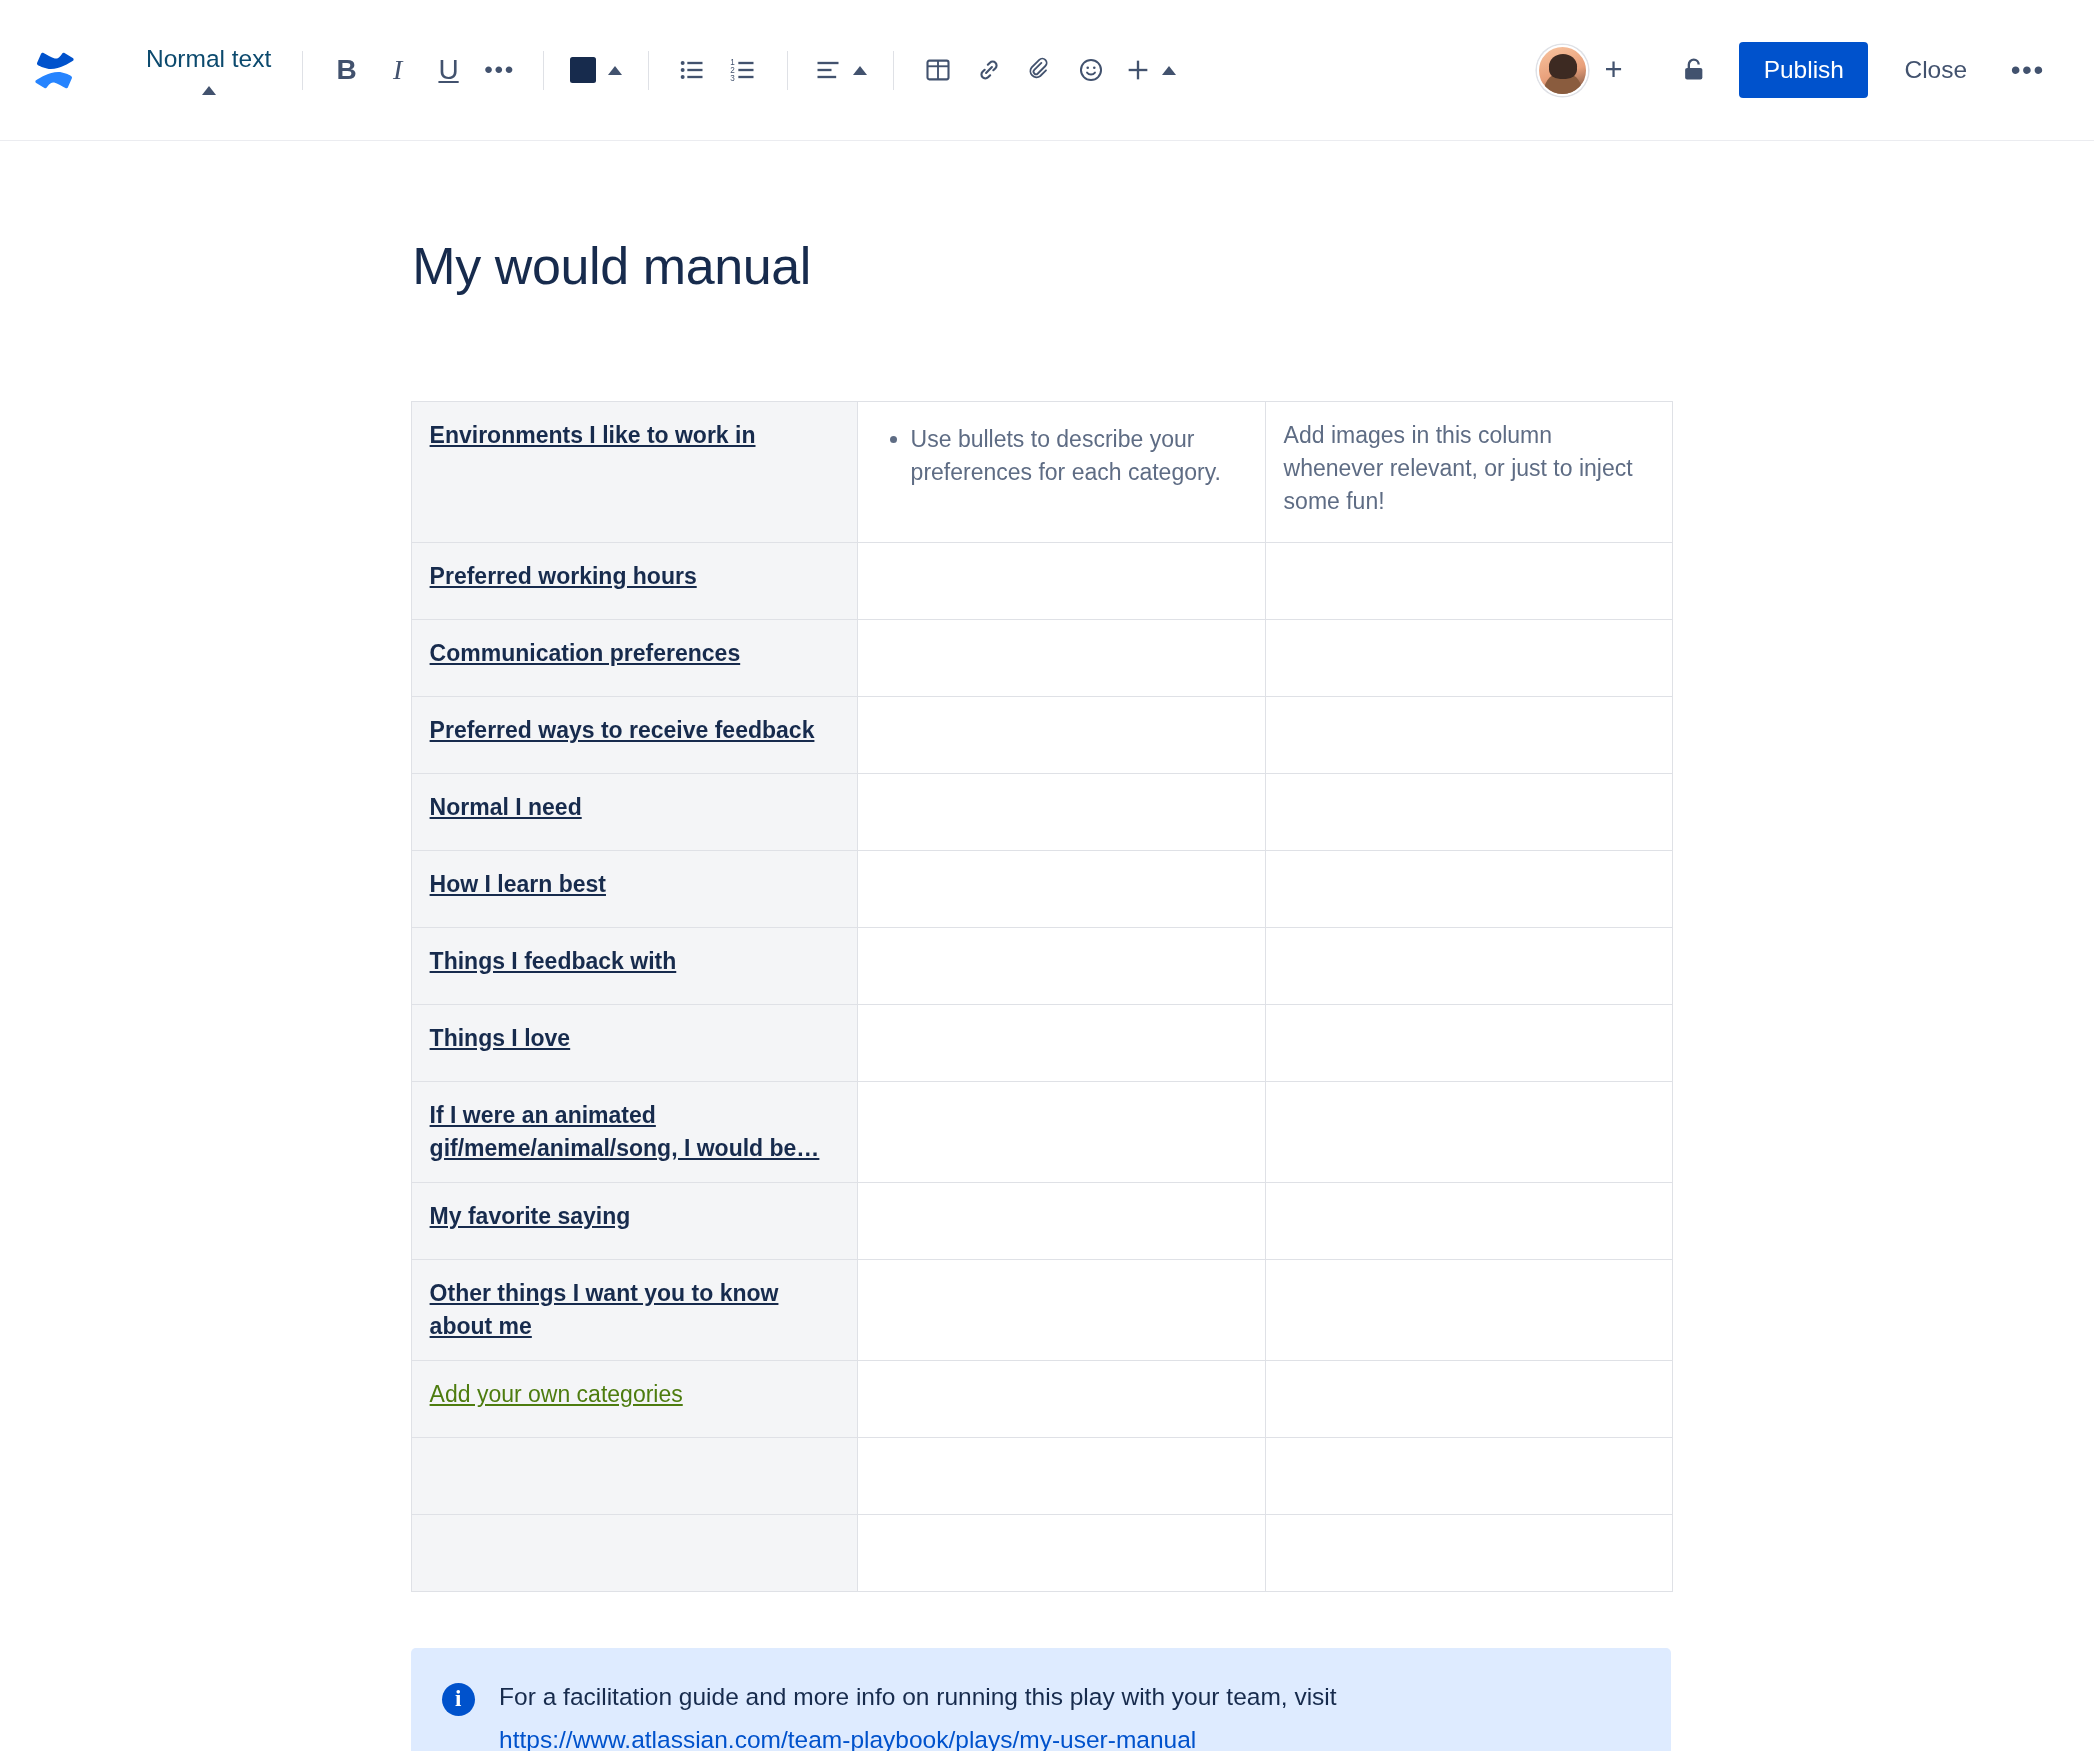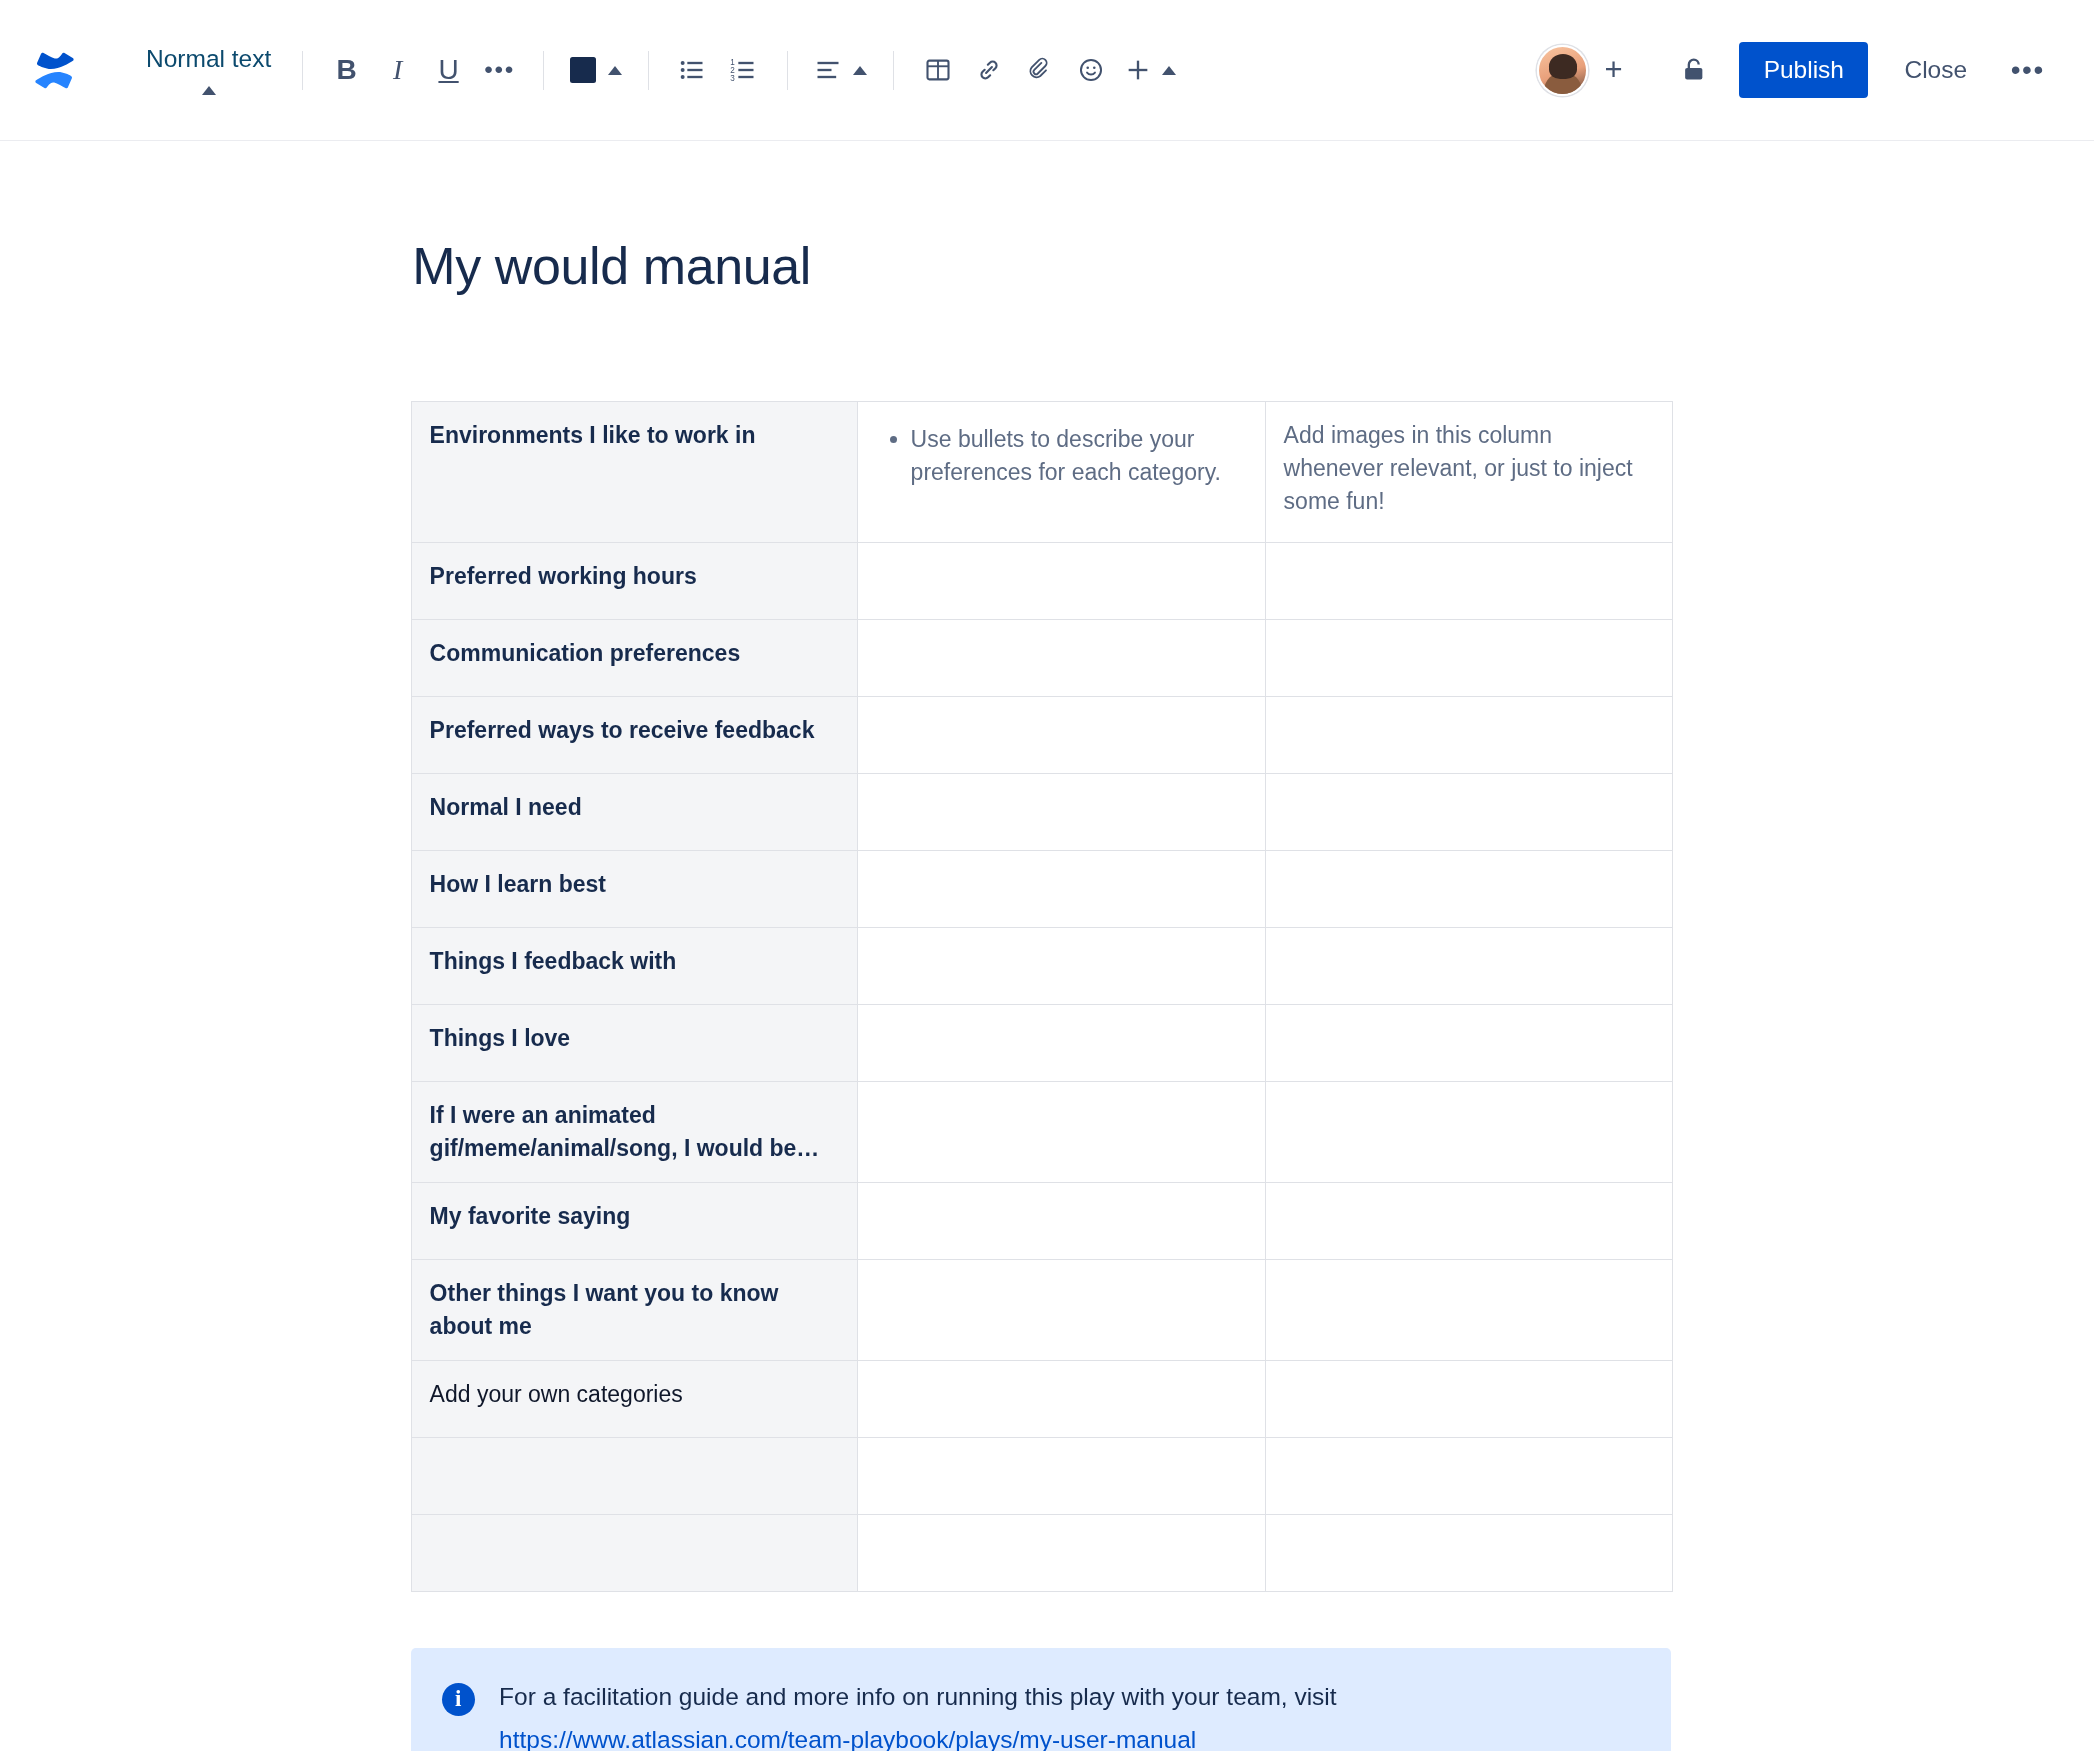--- a/index.html
+++ b/index.html
@@ -138,24 +138,25 @@
     vertical-align: top;
     padding: 16.4px 18px;
     font-size: 23px;
     line-height: 1.45;
   }
   td.label-col {
     width: 446px;
     background: #f4f5f7;
     font-weight: bold;
     color: #172b4d;
+    text-decoration: underline;
   }
   td.label-col.placeholder {
     font-weight: normal;
-    color: #0f172a;
+    color: #4d7c0f;
   }
   td.mid-col { width: 408px; color: #5e6c84; }
   td.img-col { width: 407px; color: #5e6c84; }
   ul.bullets {
     margin: 4px; padding-left: 31px;
   }
   ul.bullets li { margin: 0; }
 
   .row-tall td { height: 141px; }
   .row-std td { height: 77px; }

